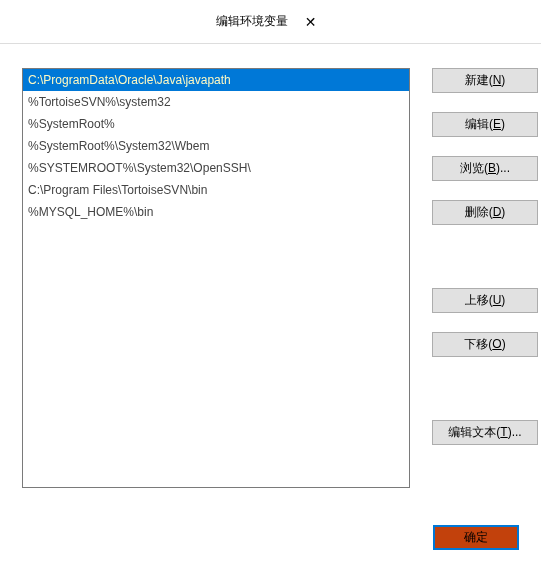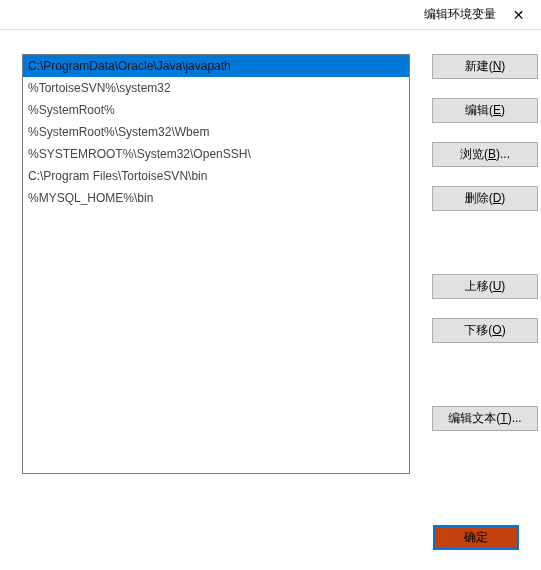--- a/index.html
+++ b/index.html
@@ -6,24 +6,24 @@
     body {
       font-family: "Microsoft YaHei", "Segoe UI", sans-serif;
       font-size: 12px;
       background: #fff;
       width: 541px;
       height: 570px;
       overflow: hidden;
       position: relative;
     }
     .titlebar {
-      height: 30px;
+      height: 44px;
       display: flex;
       align-items: center;
-      justify-content: flex-end;
+      justify-content: center;
       padding: 0 0 0 8px;
       border-bottom: 1px solid #ddd;
       background: #fff;
     }
     .titlebar-title {
       font-size: 12px;
       color: #000;
     }
     .close-btn {
       width: 45px;
@@ -53,21 +53,21 @@
       padding: 2px 5px;
       font-size: 12px;
       line-height: 18px;
       color: #444;
       white-space: nowrap;
       overflow: hidden;
       cursor: default;
     }
     .list-item.selected {
       background: #0078d7;
-      color: #0f172a;
+      color: #fef9c3;
     }
     .button-col {
       display: flex;
       flex-direction: column;
       width: 86px;
     }
     .btn {
       width: 106px;
       height: 25px;
       border: 1px solid #adadad;

